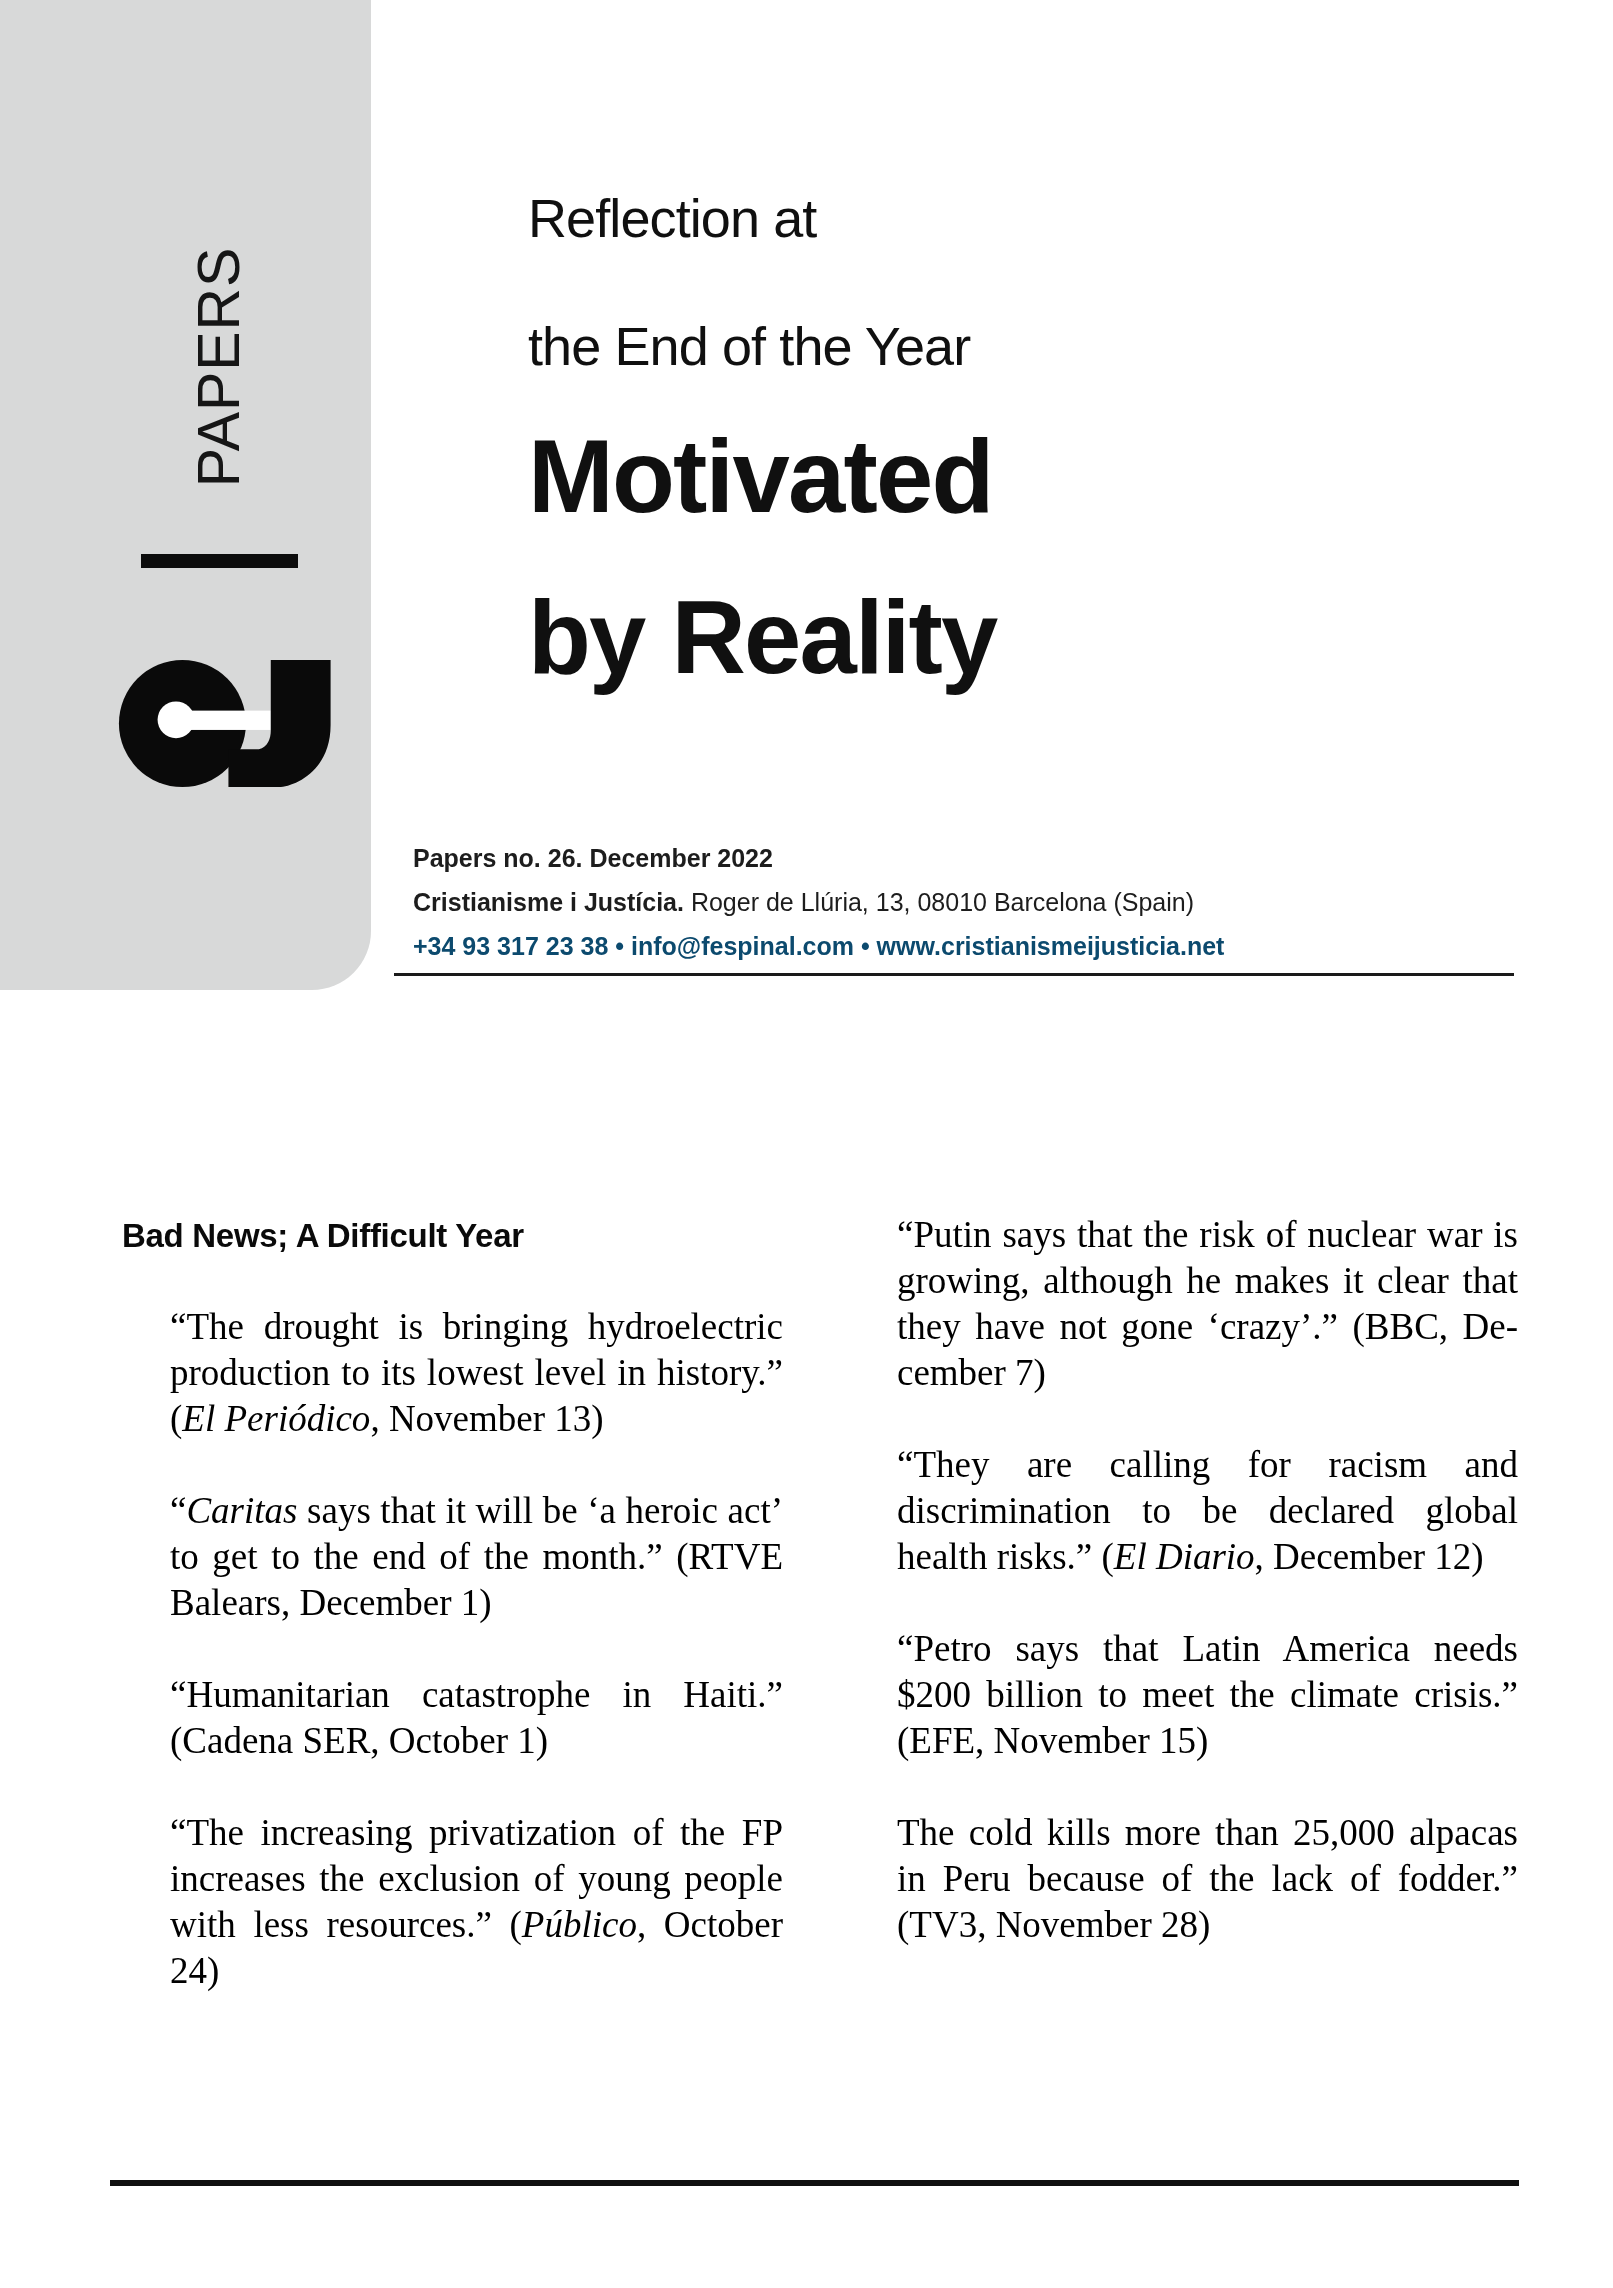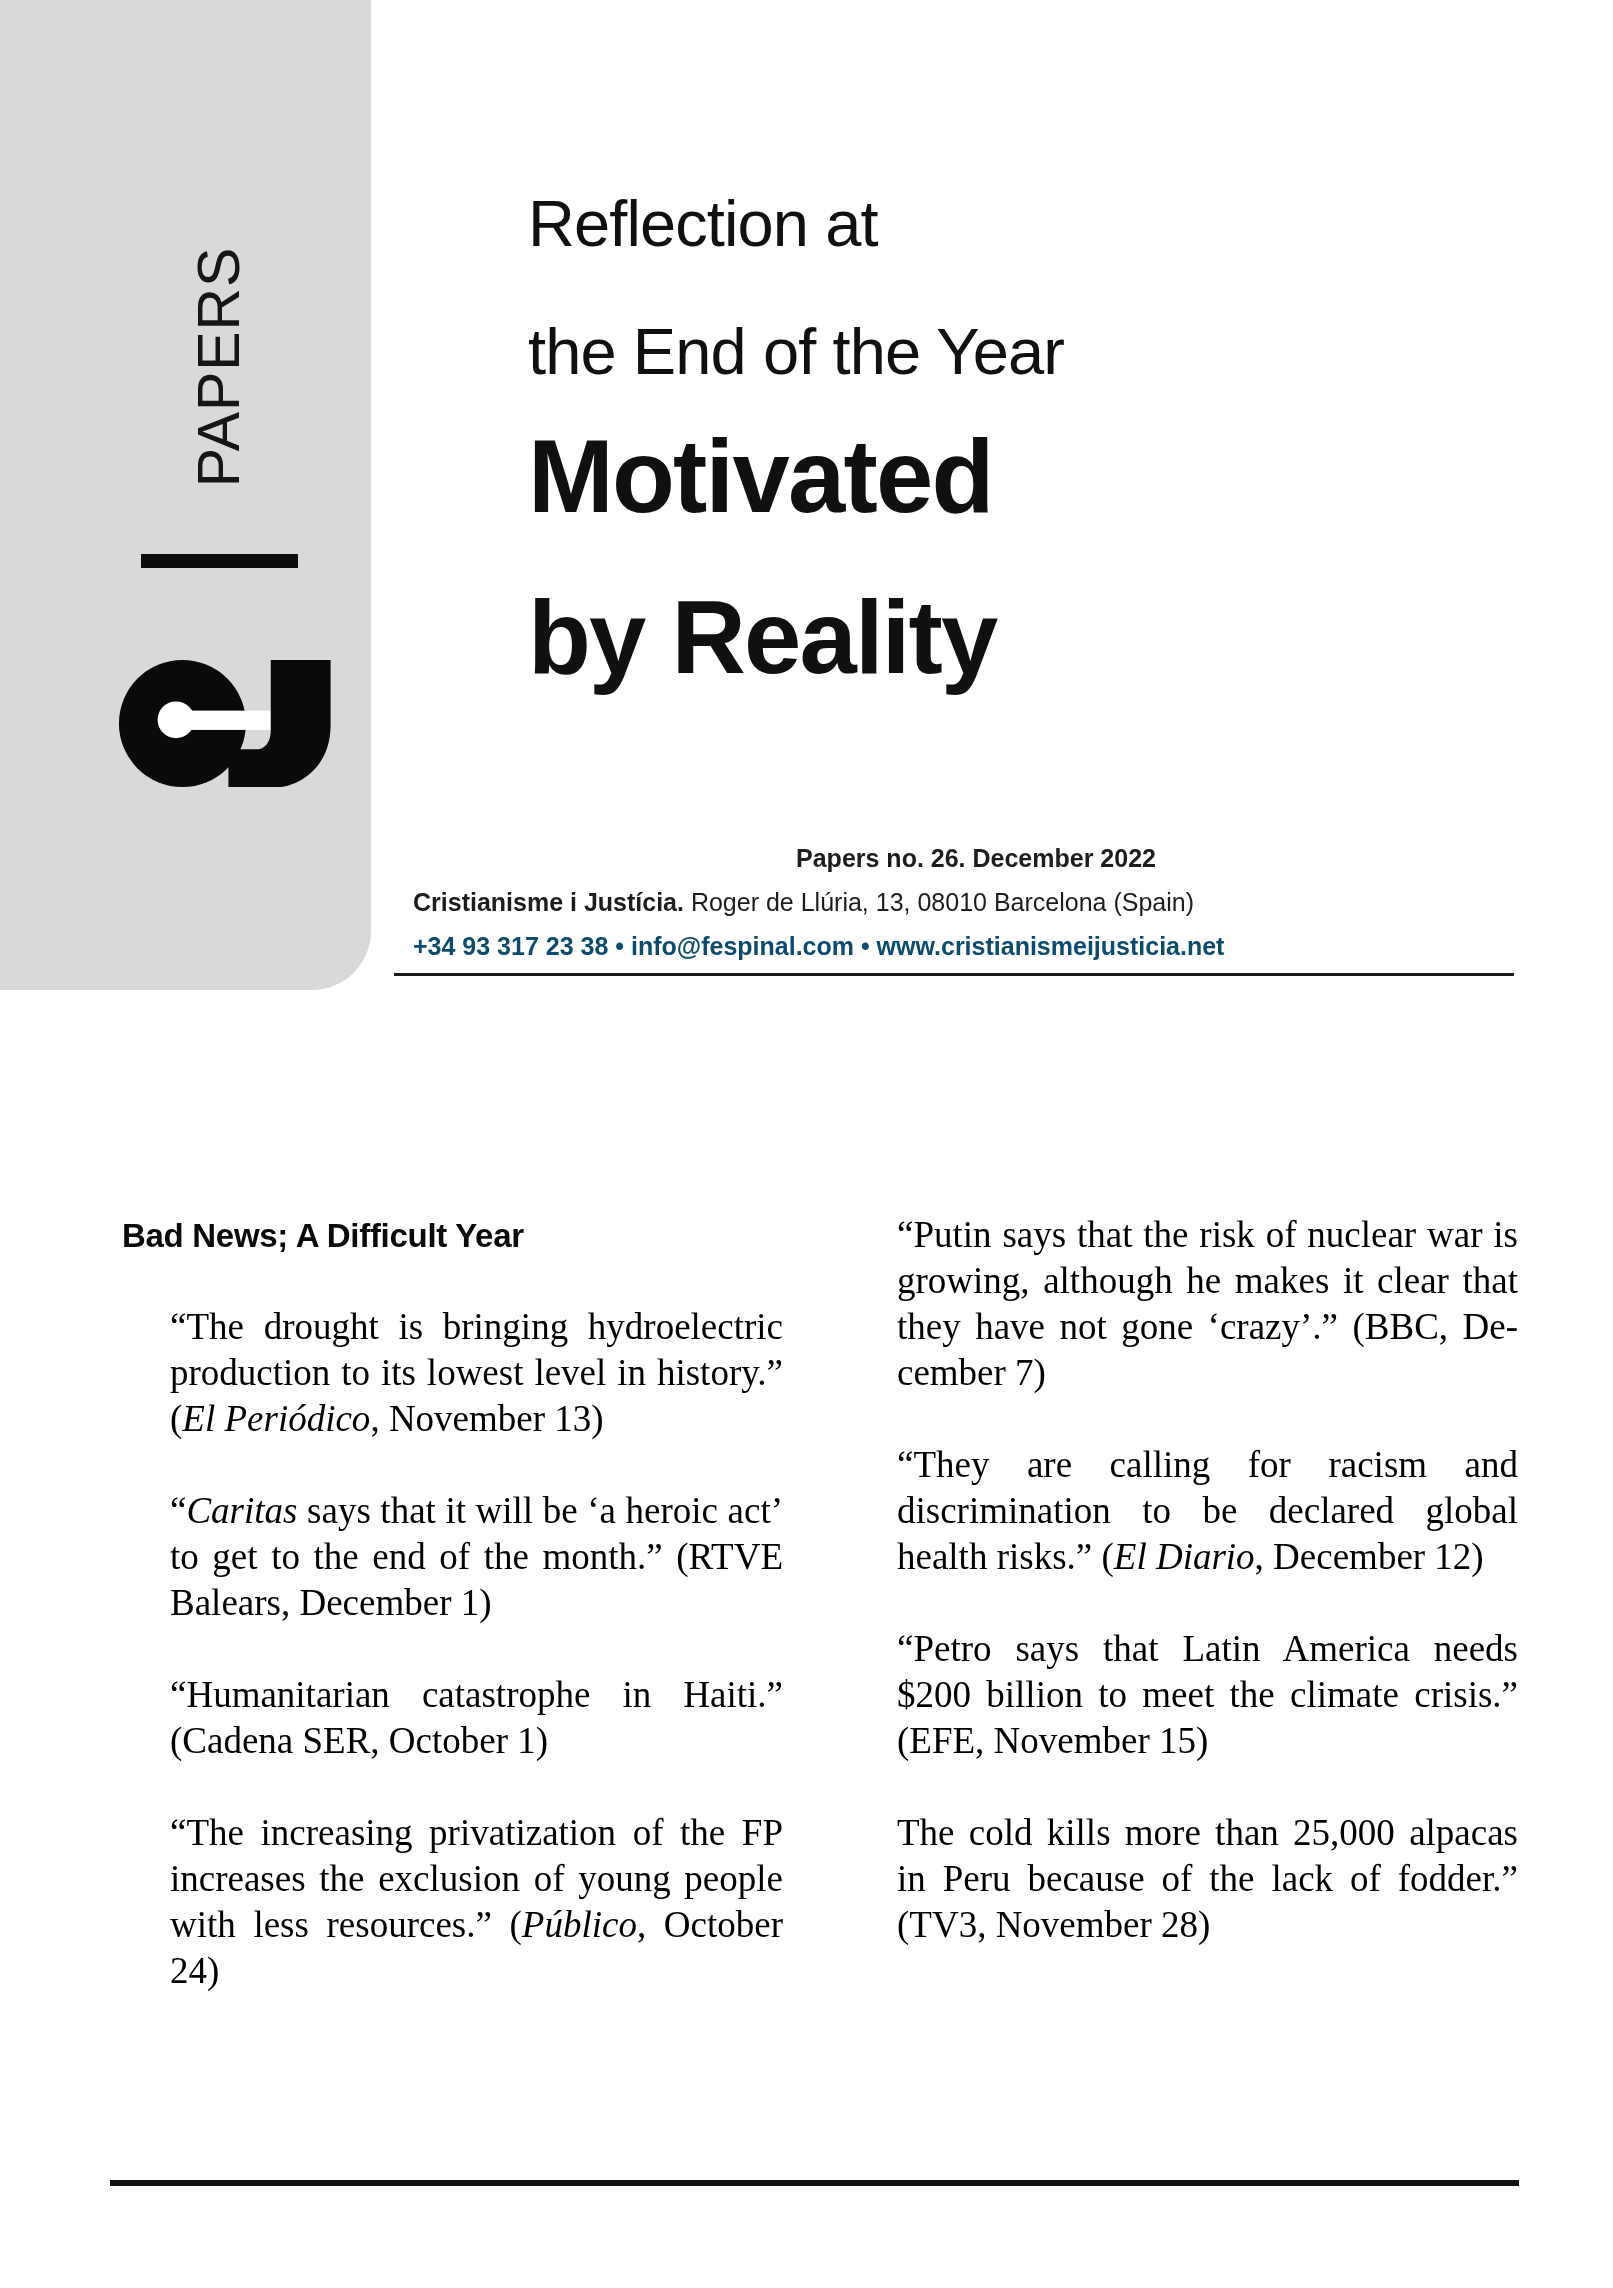--- a/index.html
+++ b/index.html
@@ -43,21 +43,21 @@
     width:218px;height:127px;
   }
   
   .title-line{
     position:absolute;
     left:528px;
     white-space:nowrap;
     color:#101010;
   }
   .title-light{
-    font-size:65px;
+    font-size:54px;
     font-weight:500;
     letter-spacing:-0.9px;
     line-height:1;
   }
   .title-heavy{
     font-size:103px;
     font-weight:800;
     letter-spacing:-1.8px;
     line-height:1;
   }
@@ -68,21 +68,21 @@
 
   .pub-block{
     position:absolute;
     left:413px;top:836px;
     width:1126px;
     font-size:25px;
     line-height:44px;
     color:#1d1d1d;
     white-space:nowrap;
   }
-  .pub-issue{font-weight:700;text-align:center;}
+  .pub-issue{font-weight:700;}
   .pub-org{font-weight:700;margin-top:40px;}
   .pub-addr{font-weight:400;}
   .pub-contact{font-weight:700;color:#0c4a6e;}
   .pub-rule{
     position:absolute;
     left:394px;top:973px;
     width:1120px;height:2.8px;
     background:#1a1a1a;
   }
   

